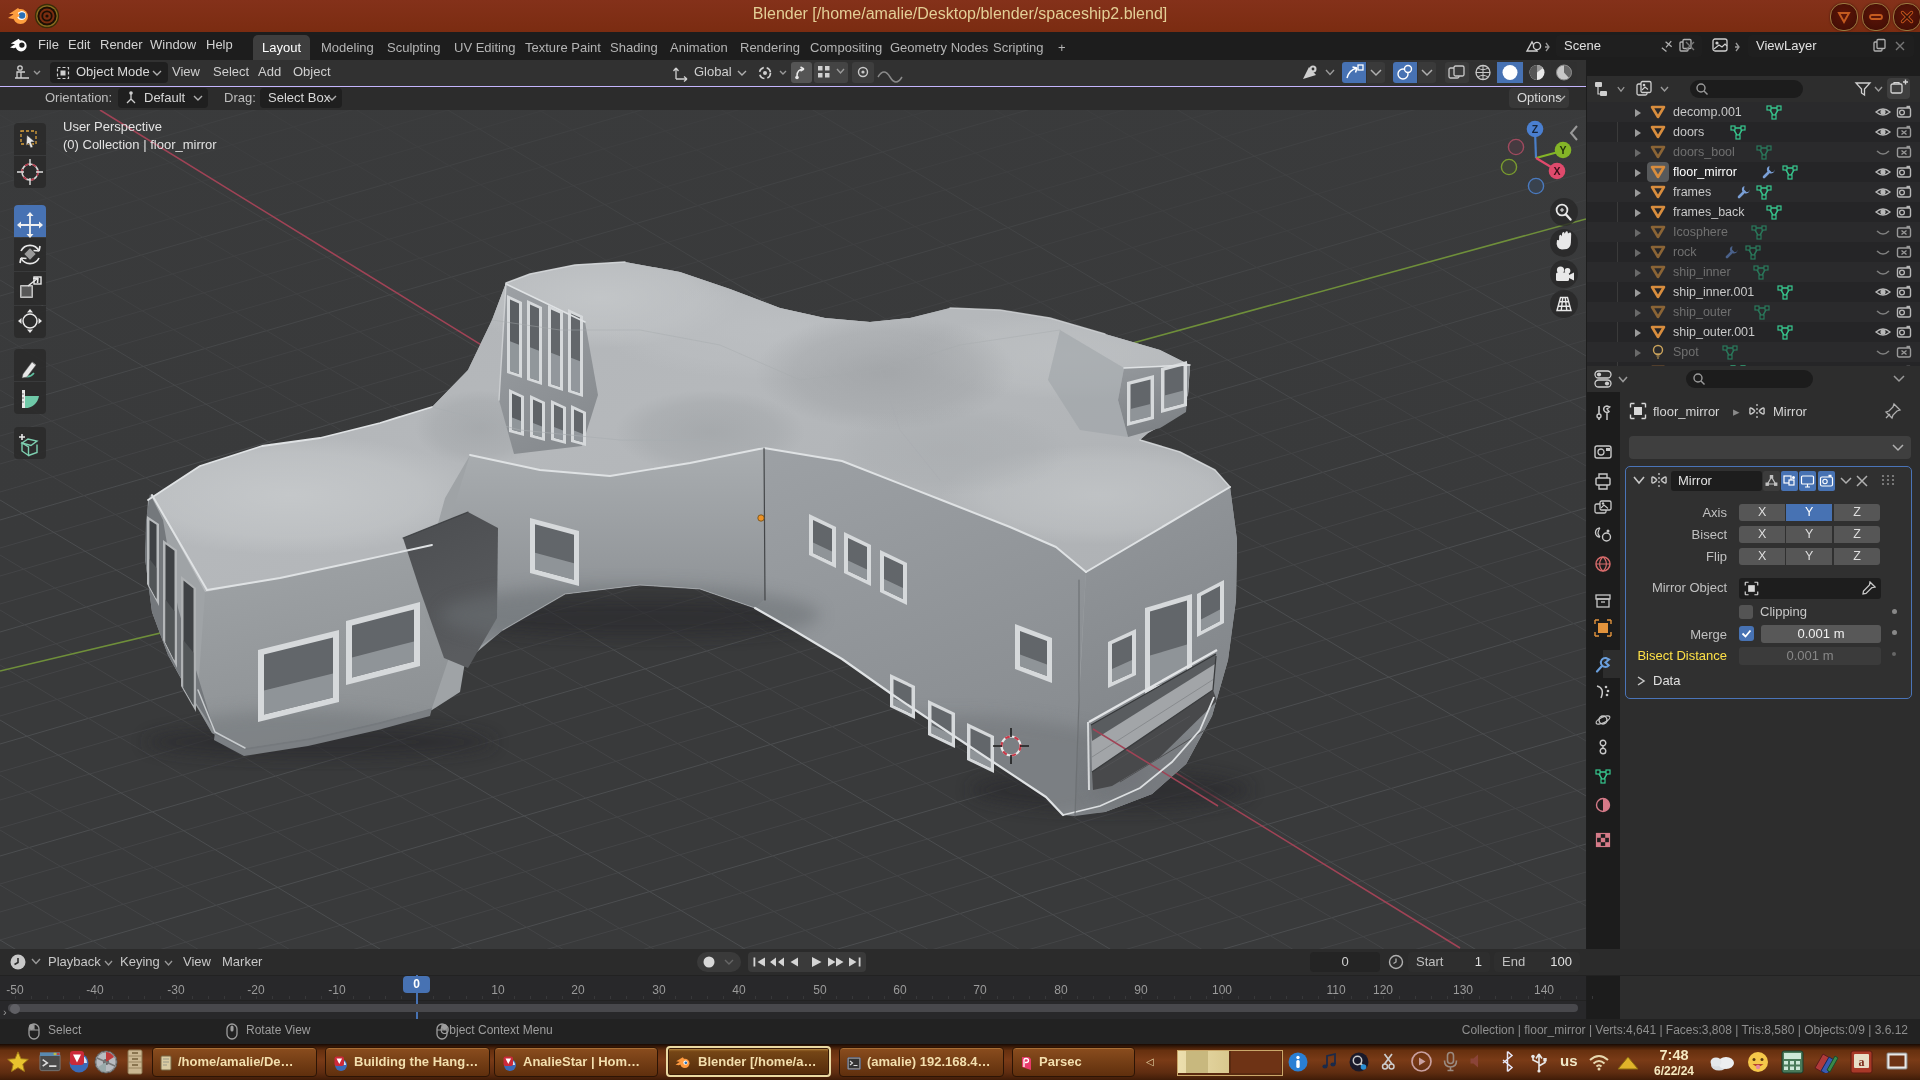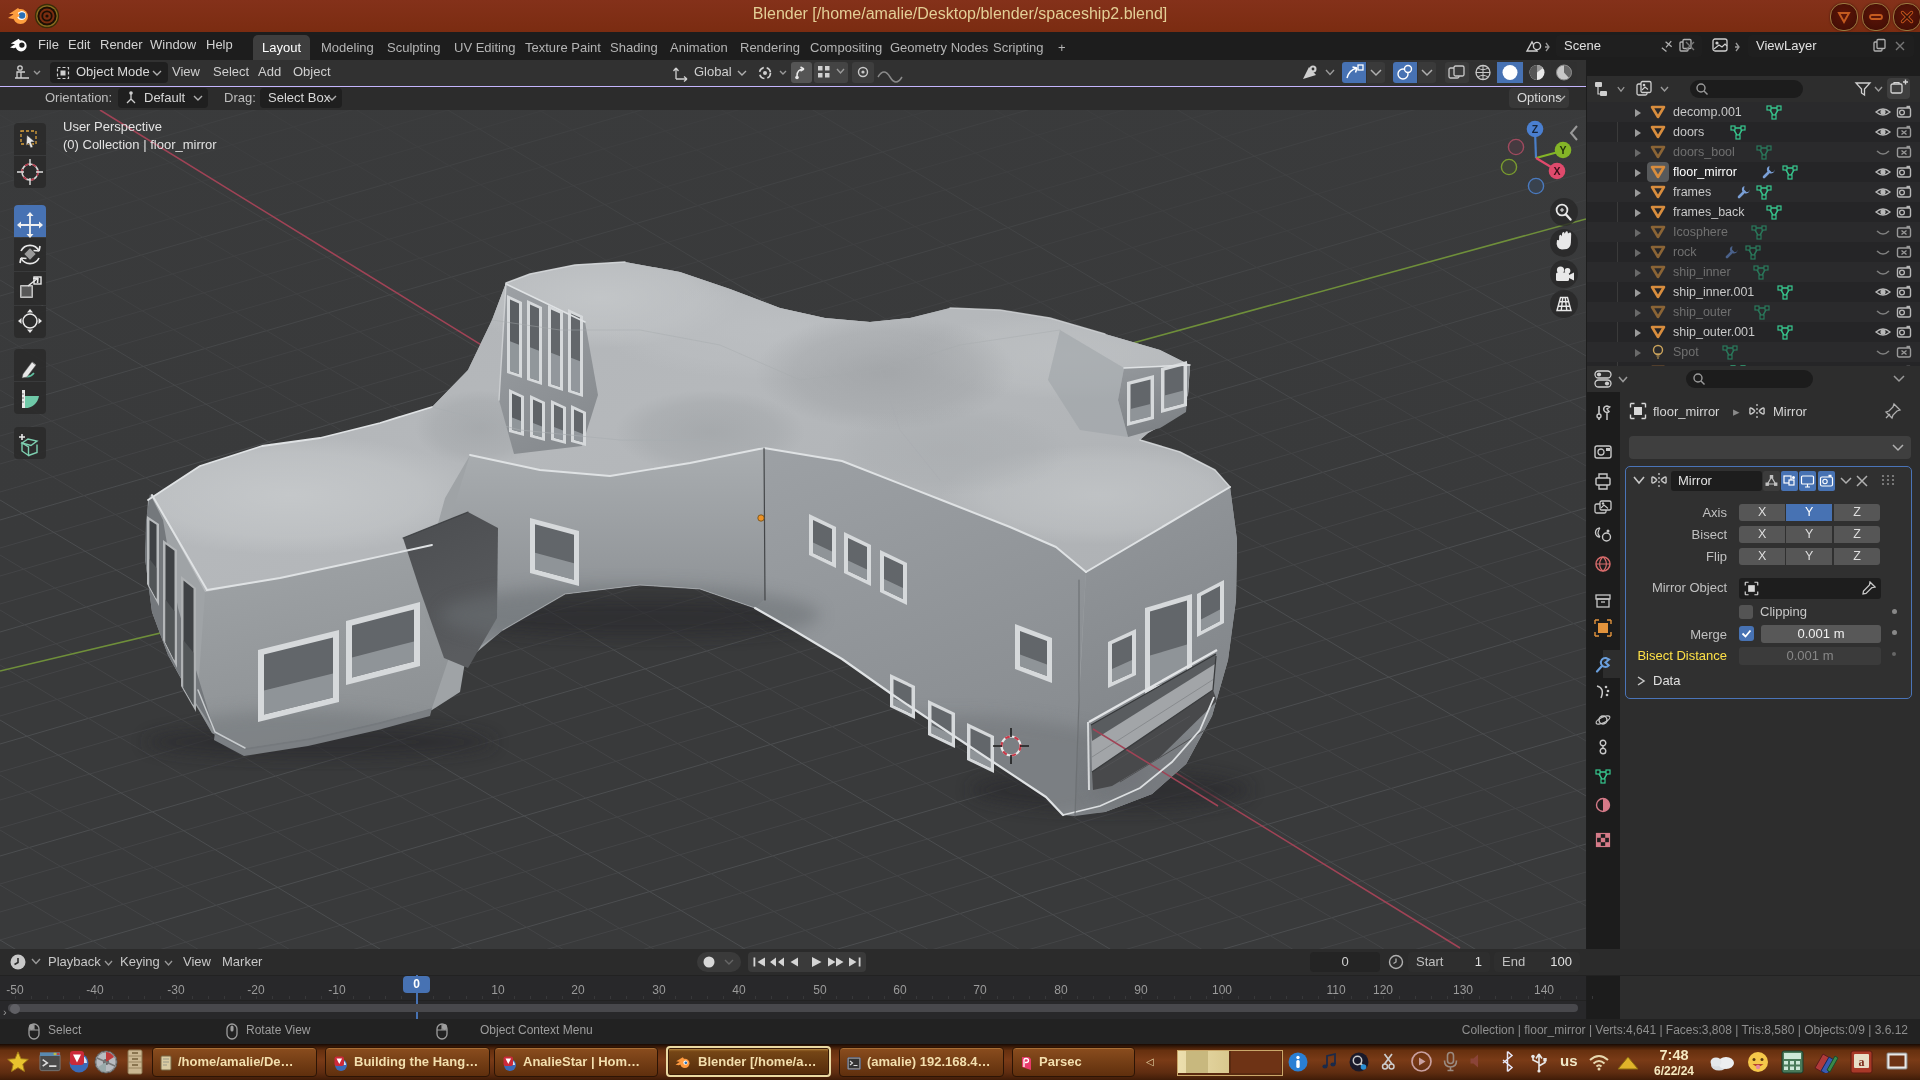--- a/index.html
+++ b/index.html
@@ -1543,21 +1543,21 @@
 <svg class="abs" style="left:226px;top:4px" width="12" height="17" viewBox="0 0 12 17">
         <rect x="1" y="1" width="10" height="15" rx="5" fill="none" stroke="#9d9d9d" stroke-width="1.3"></rect>
         <rect x="4.5" y="2.5" width="3" height="6" rx="1.5" fill="#9d9d9d"></rect>
       </svg>
 <span class="abs" style="left:246px;top:4px;">Rotate View</span>
 <svg class="abs" style="left:436px;top:4px" width="12" height="17" viewBox="0 0 12 17">
         <rect x="1" y="1" width="10" height="15" rx="5" fill="none" stroke="#9d9d9d" stroke-width="1.3"></rect>
         <path d="M6 1 v6 M1 7 h10" stroke="#9d9d9d" stroke-width="1.1"></path>
         <rect x="6" y="1" width="5" height="6" rx="2.5" fill="#9d9d9d"></rect>
       </svg>
-<span class="abs" style="left:480px;top:4px;">Object Context Menu</span>
+<span class="abs" style="left:440px;top:4px;">Object Context Menu</span>
 <span class="abs" style="right:12px;top:4px;color:#8e8e8e;">Collection | floor_mirror | Verts:4,641 | Faces:3,808 | Tris:8,580 | Objects:0/9 | 3.6.12</span>
 </div>
 
 <div id="taskbar" class="abs">
 
 <svg class="abs" style="left:6px;top:6px" width="24" height="24" viewBox="0 0 26 24">
         <path d="M13 1 l3.2 7.4 l8 .7 l-6 5.3 l1.8 7.9 l-7 -4.2 l-7 4.2 l1.8 -7.9 l-6 -5.3 l8 -.7 z" fill="#e8c32e" stroke="#a07818" stroke-width="1"></path>
       </svg>
 <svg class="abs" style="left:39px;top:7px" width="22" height="21" viewBox="0 0 24 22">
         <rect x="1" y="3" width="22" height="18" rx="2" fill="#4a4a4a" stroke="#777"></rect>

